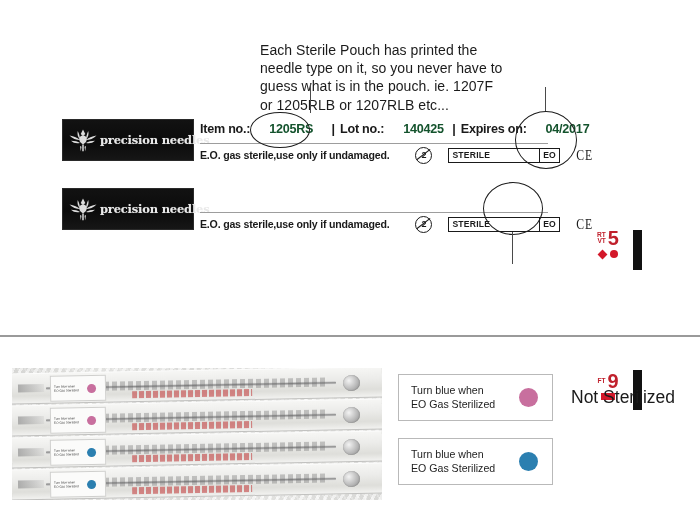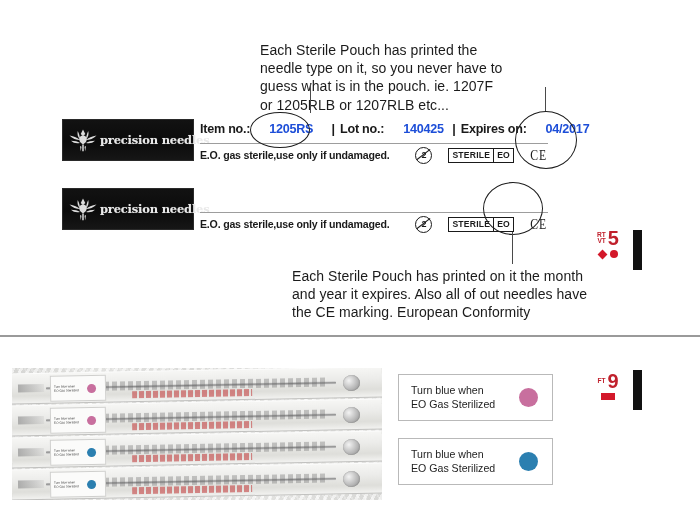--- a/index.html
+++ b/index.html
@@ -50,21 +50,21 @@
     position:absolute;left:0;top:9px;width:348px;height:19px;
     white-space:nowrap;font-size:12.6px;font-weight:700;color:#1a1a1a;
     letter-spacing:-.25px;
   }
   .line-rule{position:absolute;left:0;top:30px;width:348px;height:1px;background:#9d9d9d;}
   .line-bot{
     position:absolute;left:0;top:33px;width:360px;height:18px;
     white-space:nowrap;font-size:10.6px;font-weight:700;color:#1a1a1a;
     letter-spacing:-.2px;display:flex;align-items:center;
   }
-  .red{color:#1d4ed8;text-align:right;}
+  .red{color:#14532d;text-align:right;}
   .sep{color:#1a1a1a;padding:0 2px;}
   .kv{margin-right:19px;}
 
   
   .circle-hl{
     position:absolute;border:1.15px solid #1d1d1d;border-radius:50%;
     pointer-events:none;
   }
   #circle-item{left:250px;top:112px;width:58px;height:34px;}
   #circle-tipcode{left:515px;top:111px;width:60px;height:56px;}
@@ -78,21 +78,21 @@
   .ico-nouse span{
     position:absolute;left:0;right:0;top:1px;text-align:center;
     font-size:9px;font-weight:700;line-height:13px;font-family:"Liberation Sans",sans-serif;
   }
   .ico-nouse:after{
     content:"";position:absolute;left:-1px;top:6px;width:17px;height:1.2px;
     background:#1a1a1a;transform:rotate(-38deg);
   }
   .ico-sterile{
     margin-left:16px;display:flex;flex:0 0 auto;align-items:stretch;
-    border:1.2px solid #1a1a1a;height:13px;
+    border:1.2px solid #1a1a1a;height:13px;gap:46px;
   }
   .ico-sterile b{
     font-size:8.6px;font-weight:700;letter-spacing:.2px;padding:0 3px;
     display:flex;align-items:center;line-height:1;
   }
   .ico-sterile b+b{border-left:1.2px solid #1a1a1a;}
   .ico-ce{
     margin-left:14px;flex:0 0 auto;font-size:15px;font-weight:400;
     font-family:"Liberation Serif",serif;letter-spacing:1px;line-height:1;
     transform:scaleX(.78);
@@ -303,21 +303,20 @@
     </div>
 
     <div class="endbar" id="endbar-2"></div>
   </div>
 
   <div class="circle-hl" id="circle-item"></div>
   <div class="circle-hl" id="circle-tipcode"></div>
   <div class="circle-hl" id="circle-exp2"></div>
 
   <div class="leader" id="leader-expiry"></div>
-  <div class="anno anno-sans" id="anno-expiry">Each Sterile Pouch has printed on it the month and year it expires. Also all of out needles have the CE marking. European Conformity</div>
 
   <div id="divider"></div>
 
   <div id="photo">
     <div class="pouch" style="top:2px;">
       <div class="grip"></div>
       <div class="needle"></div>
       <div class="tip"></div>
       <div class="ptxt"></div>
       <div class="ptxt2"></div>
@@ -374,20 +373,21 @@
   </div>
 
   <div class="legend-row" id="legend-1">
     <div class="legend-box">
       <div class="lb-txt">
         <span>Turn blue when</span><br>
         <span>EO Gas Sterilized</span>
       </div>
       <div class="legend-dot" style="background:#c86f9e"></div>
     </div>
+    <div class="legend-caption">Not Sterilized</div>
   </div>
 
   <div class="legend-row" id="legend-2">
     <div class="legend-box">
       <div class="lb-txt">
         <span>Turn blue when</span><br>
         <span>EO Gas Sterilized</span>
       </div>
       <div class="legend-dot" style="background:#2b7fb0"></div>
     </div>

